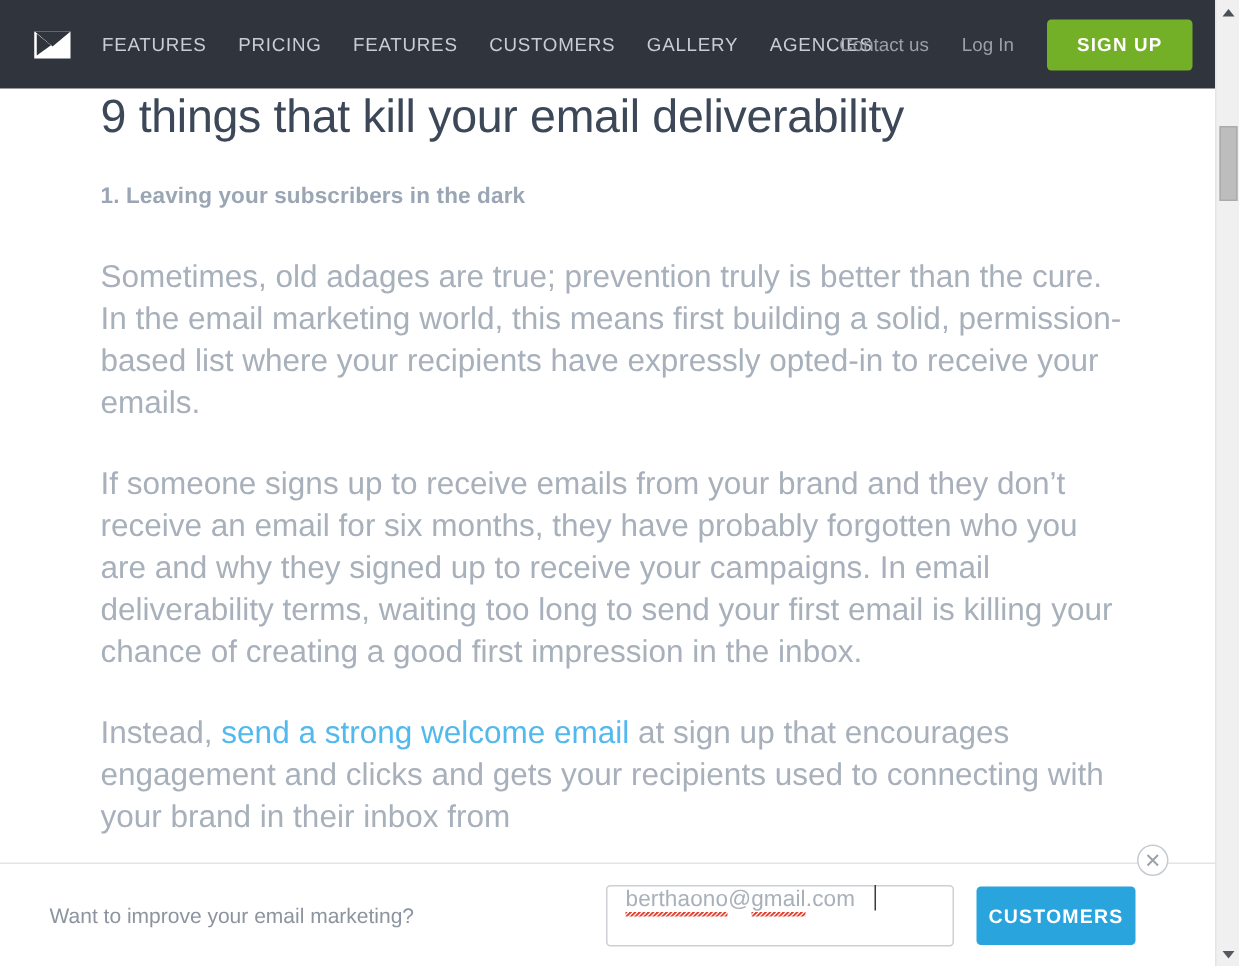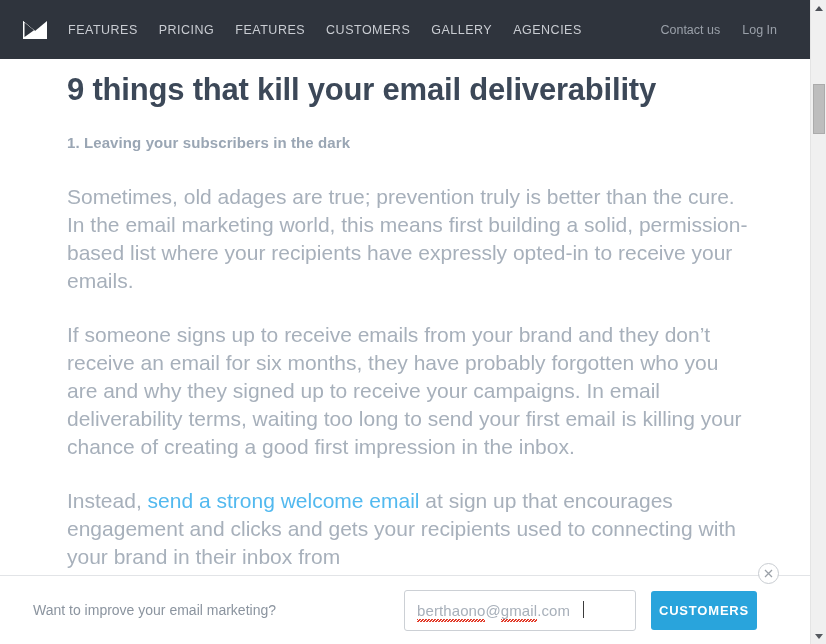--- a/index.html
+++ b/index.html
@@ -101,24 +101,23 @@
     position: absolute;
     left: 0;
     top: 59px;
     width: 810px;
     padding: 0 60px 0 67px;
   }
 
   #page-title {
     font-family: "Liberation Sans", sans-serif;
     font-size: 31px;
-    font-weight: 700;
+    font-weight: 400;
     color: #3c4858;
     margin: 0;
-    padding-top: 12px;
     line-height: 1.25;
     letter-spacing: -0.2px;
   }
 
   #section-subtitle {
     font-size: 15px;
     font-weight: bold;
     color: #9aa6b4;
     margin: 24px 0 0 0;
     letter-spacing: 0.1px;
@@ -163,21 +162,21 @@
   #email-field {
     position: absolute;
     left: 404px;
     top: 14px;
     width: 232px;
     height: 41px;
     border: 1px solid #ccd0d5;
     border-radius: 3px;
     background: #ffffff;
     display: flex;
-    align-items: center;
+    align-items: flex-start;
     padding: 0 12px;
     cursor: text;
     gap: 12px;
   }
   #email-value {
     font-size: 15px;
     color: #a8b0ba;
     letter-spacing: 0.1px;
     position: relative;
     white-space: nowrap;
@@ -306,20 +305,21 @@
         <a class="nav-link">PRICING</a>
         <a class="nav-link">FEATURES</a>
         <a class="nav-link">CUSTOMERS</a>
         <a class="nav-link">GALLERY</a>
         <a class="nav-link">AGENCIES</a>
       </div>
 
       <div id="nav-right">
         <a class="nav-secondary">Contact us</a>
         <a class="nav-secondary">Log In</a>
+        <button id="signup-button">SIGN UP</button>
       </div>
     </div>
 
     <div id="article">
 
       <h1 id="page-title">9 things that kill your email deliverability</h1>
 
       <h2 id="section-subtitle">1. Leaving your subscribers in the dark</h2>
 
       <p class="body-par p1">Sometimes, old adages are true; prevention truly is better than the cure. In the email marketing world, this means first building a solid, permission-based list where your recipients have expressly opted-in to receive your emails.</p>

